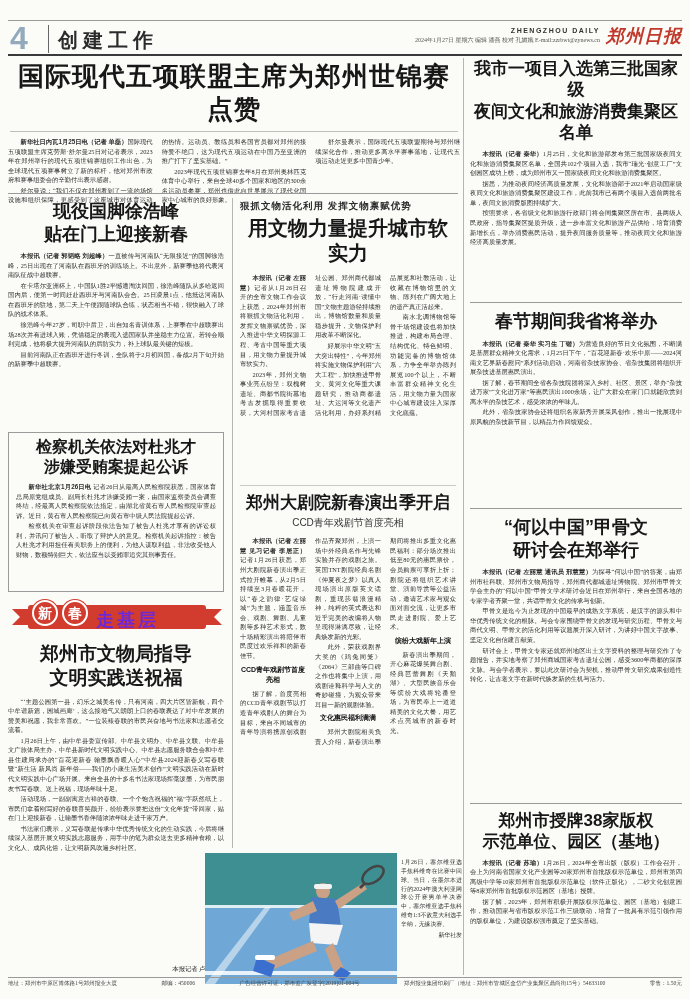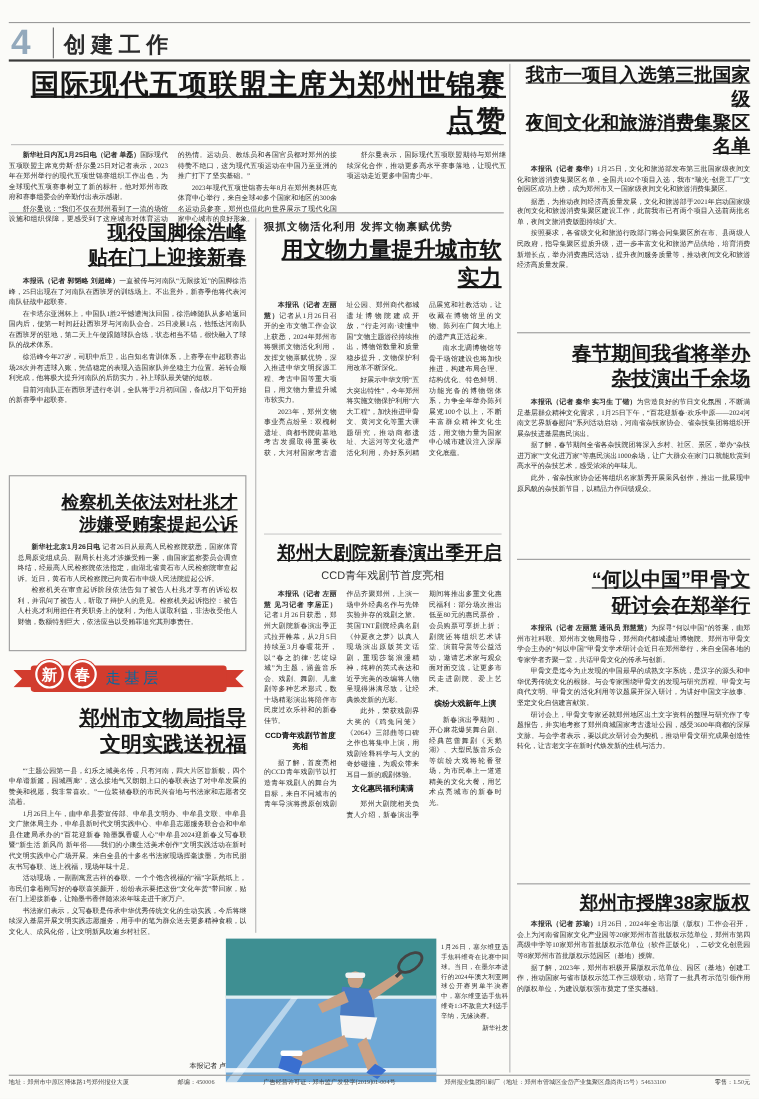--- a/index.html
+++ b/index.html
@@ -22,75 +22,82 @@
   .masthead { position:absolute; right:8px; top:24px; display:flex; align-items:center; gap:6px; }
   .masthead-meta { text-align:right; }
   .masthead-en { font-family:"Liberation Sans",sans-serif; font-size:7px; font-weight:bold;
     letter-spacing:1.5px; color:#333; }
   .masthead-date { font-size:6px; color:#555; margin-top:2px; }
   .masthead-logo { font-family:"Liberation Serif",serif; font-size:18px; font-weight:bold;
     font-style:italic; color:#c0392b; letter-spacing:1px; white-space:nowrap; }
 
   
   .headline { font-family:"Liberation Sans",sans-serif; font-weight:bold; color:#171717;
-    text-align:right; line-height:1.25;text-decoration:underline; }
+    text-align:center; line-height:1.25; }
   .kicker { font-family:"Liberation Sans",sans-serif; font-weight:bold; color:#2c2c2c;
     }
   .subtitle { font-family:"Liberation Sans",sans-serif; color:#333; text-align:center; }
   .body { font-size:6.3px; line-height:1.52; text-align:justify; color:#2d2d2d; }
   .body p { text-indent:2em; margin-bottom:1px; }
   .body b { font-family:"Liberation Sans",sans-serif; }
   .cols3 { column-count:3; column-gap:9px; }
   .subhead { font-family:"Liberation Sans",sans-serif; font-weight:bold; font-size:7px;
     text-align:center; margin:4px 0 3px; text-indent:0; color:#111; }
   .sig { text-align:right; font-size:6.3px; margin-top:2px; padding-right:6px; }
 
   .abs { position:absolute; }
 
   
-  .boxed { border:1px solid #9b9b9b; padding:15px 7px; background:#fbfbf8; }
+  .boxed { border:1px solid #9b9b9b; padding:4px 7px; background:#fbfbf8; }
 
   
   .badge { position:absolute; left:10px; top:598px; width:214px; height:40px; }
   .ribbon { position:absolute; left:18px; top:7px; width:178px; height:24px; background:#d23c2e;
     border-radius:3px; }
   .ribbon:before, .ribbon:after { content:""; position:absolute; top:4px; border:8px solid #d23c2e;
     border-left-color:transparent; }
   .ribbon:before { left:-14px; border-right:none; border-top-color:transparent;
     border-bottom-color:transparent; border-left:10px solid transparent; }
   .tail-l { position:absolute; left:2px; top:11px; width:22px; height:16px; background:#d23c2e;
     clip-path:polygon(0 0,100% 0,100% 100%,0 100%,8px 50%); }
   .tail-r { position:absolute; right:2px; top:11px; width:22px; height:16px; background:#d23c2e;
     clip-path:polygon(0 0,100% 0,calc(100% - 8px) 50%,100% 100%,0 100%); }
   .lantern { position:absolute; top:2px; width:26px; height:26px; border-radius:50%;
     background:#d23c2e; border:2px solid #fff; box-shadow:0 0 0 1px #d23c2e;
     color:#fff; font-weight:bold; font-size:14px; text-align:center; line-height:23px;
     font-family:"Liberation Sans",sans-serif; }
-  .ribbon-label { position:absolute; left:86px; top:10px; color:#0369a1; font-weight:normal;
-    font-size:14px; letter-spacing:3px; font-family:"Liberation Sans",sans-serif; }
+  .ribbon-label { position:absolute; left:86px; top:10px; color:#6d28d9; font-weight:bold;
+    font-size:18px; letter-spacing:3px; font-family:"Liberation Sans",sans-serif; }
 
   
   .photo { position:absolute; left:205px; top:853px; width:192px; height:131px; overflow:hidden; }
   .caption { position:absolute; left:401px; top:858px; width:61px; font-size:5.9px;
     line-height:1.5; text-align:justify; color:#2d2d2d; }
   .caption .credit { display:block; text-align:right; margin-top:2px; }
 
   
   .footer { position:absolute; left:8px; right:8px; top:980px; display:flex;
     justify-content:space-between; font-size:5.6px; color:#444; }
 </style>
 </head>
 <body>
 
 <div class="page">
 
   <div class="hr" style="left:8px; top:20px; width:674px;"></div>
   <div class="pagenum">4</div>
   <div class="pagenum-rule"></div>
   <div class="section-title">创建工作</div>
+  <div class="masthead">
+    <div class="masthead-meta">
+      <div class="masthead-en">ZHENGZHOU DAILY</div>
+      <div class="masthead-date">2024年1月27日 星期六 编辑 潘燕 校对 孔媚娥 E-mail:zzrbwt@zynews.cn</div>
+    </div>
+    <div class="masthead-logo">郑州日报</div>
+  </div>
   <div class="hr dark" style="left:8px; top:54px; width:674px;"></div>
 
   <div class="abs" style="left:8px; top:60px; width:452px;">
     <div class="headline" style="font-size:26px; letter-spacing:1px;">国际现代五项联盟主席为郑州世锦赛点赞</div>
     <div style="height:1px; background:#bdbdbd; margin:6px 2px 5px;"></div>
     <div class="body cols3" style="height:92px; overflow:hidden;">
       <p><b>新华社日内瓦1月25日电（记者 单磊）</b><span>国际现代五项联盟主席克劳斯·舒尔曼25日对记者表示，2023年在郑州举行的现代五项世锦赛组织工作出色，为全球现代五项赛事树立了新的标杆，他对郑州市政府和赛事组委会的辛勤付出表示感谢。</span></p>
       <p>舒尔曼说：“我们不仅在郑州看到了一流的场馆设施和组织保障，更感受到了这座城市对体育运动的热情。运动员、教练员和各国官员都对郑州的接待赞不绝口，这为现代五项运动在中国乃至亚洲的推广打下了坚实基础。”</p>
       <p>2023年现代五项世锦赛去年8月在郑州奥林匹克体育中心举行，来自全球40多个国家和地区的300余名运动员参赛，郑州也借此向世界展示了现代化国家中心城市的良好形象。</p>
       <p>舒尔曼表示，国际现代五项联盟期待与郑州继续深化合作，推动更多高水平赛事落地，让现代五项运动走近更多中国青少年。</p>
@@ -110,21 +117,20 @@
       <p><b>本报讯（记者 秦华）</b><span>1月25日，文化和旅游部发布第三批国家级夜间文化和旅游消费集聚区名单，全国共102个项目入选，我市“瑞光·创意工厂”文创园区成功上榜，成为郑州市又一国家级夜间文化和旅游消费集聚区。</span></p>
       <p>据悉，为推动夜间经济高质量发展，文化和旅游部于2021年启动国家级夜间文化和旅游消费集聚区建设工作，此前我市已有两个项目入选前两批名单，夜间文旅消费版图持续扩大。</p>
       <p>按照要求，各省级文化和旅游行政部门将会同集聚区所在市、县两级人民政府，指导集聚区提质升级，进一步丰富文化和旅游产品供给，培育消费新增长点，举办消费惠民活动，提升夜间服务质量等，推动夜间文化和旅游经济高质量发展。</p>
     </div>
   </div>
   <div class="hr" style="left:470px; top:302px; width:212px;"></div>
 
   <div class="abs" style="left:470px; top:310px; width:212px;">
     <div class="headline" style="font-size:18px;">
       <div>春节期间我省将举办</div>
-      <div>杂技演出千余场</div>
     </div>
     <div class="body" style="margin-top:6px; height:140px; overflow:hidden;">
       <p><b>本报讯（记者 秦华 实习生 丁锴）</b><span>为营造良好的节日文化氛围，不断满足基层群众精神文化需求，1月25日下午，“百花迎新春·欢乐中原——2024河南文艺界新春慰问”系列活动启动，河南省杂技家协会、省杂技集团将组织开展杂技进基层惠民演出。</span></p>
       <p>据了解，春节期间全省各杂技院团将深入乡村、社区、景区，举办“杂技进万家”“文化进万家”等惠民演出1000余场，让广大群众在家门口就能欣赏到高水平的杂技艺术，感受浓浓的年味儿。</p>
       <p>此外，省杂技家协会还将组织名家新秀开展采风创作，推出一批展现中原风貌的杂技新节目，以精品力作回馈观众。</p>
     </div>
   </div>
   <div class="hr" style="left:470px; top:508px; width:212px;"></div>
 
   <div class="abs" style="left:470px; top:516px; width:212px;">
@@ -136,20 +142,21 @@
       <p><b>本报讯（记者 左丽慧 通讯员 邢慧慧）</b><span>为探寻“何以中国”的答案，由郑州市社科联、郑州市文物局指导，郑州商代都城遗址博物院、郑州市甲骨文学会主办的“何以中国”甲骨文学术研讨会近日在郑州举行，来自全国各地的专家学者齐聚一堂，共话甲骨文化的传承与创新。</span></p>
       <p>甲骨文是迄今为止发现的中国最早的成熟文字系统，是汉字的源头和中华优秀传统文化的根脉。与会专家围绕甲骨文的发现与研究历程、甲骨文与商代文明、甲骨文的活化利用等议题展开深入研讨，为讲好中国文字故事、坚定文化自信建言献策。</p>
       <p>研讨会上，甲骨文专家还就郑州地区出土文字资料的整理与研究作了专题报告，并实地考察了郑州商城国家考古遗址公园，感受3600年商都的深厚文脉。与会学者表示，要以此次研讨会为契机，推动甲骨文研究成果创造性转化，让古老文字在新时代焕发新的生机与活力。</p>
     </div>
   </div>
   <div class="hr" style="left:470px; top:803px; width:212px;"></div>
 
   <div class="abs" style="left:470px; top:810px; width:212px;">
     <div class="headline" style="font-size:17px;">
       <div>郑州市授牌38家版权</div>
+      <div>示范单位、园区（基地）</div>
     </div>
     <div class="body" style="margin-top:5px; height:112px; overflow:hidden;">
       <p><b>本报讯（记者 苏瑜）</b><span>1月26日，2024年全市出版（版权）工作会召开，会上为河南省国家文化产业园等20家郑州市首批版权示范单位，郑州市第四高级中学等10家郑州市首批版权示范单位（软件正版化），二砂文化创意园等8家郑州市首批版权示范园区（基地）授牌。</span></p>
       <p>据了解，2023年，郑州市积极开展版权示范单位、园区（基地）创建工作，推动国家与省市版权示范工作三级联动，培育了一批具有示范引领作用的版权单位，为建设版权强市奠定了坚实基础。</p>
     </div>
   </div>
 
   <div class="abs" style="left:8px; top:200px; width:216px;">
     <div class="headline" style="font-size:18px;">
       <div>现役国脚徐浩峰</div>

